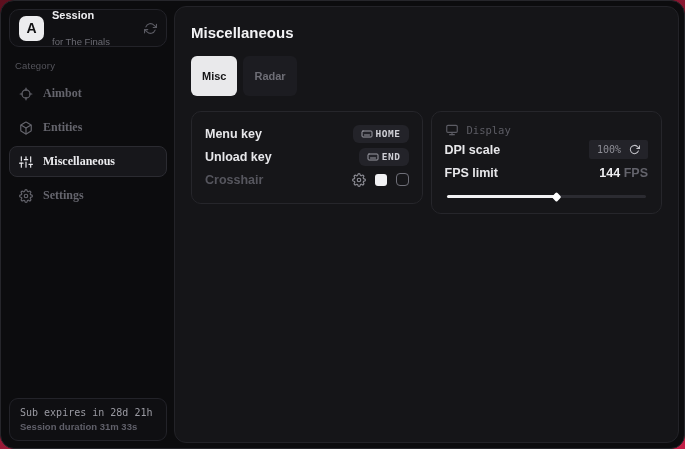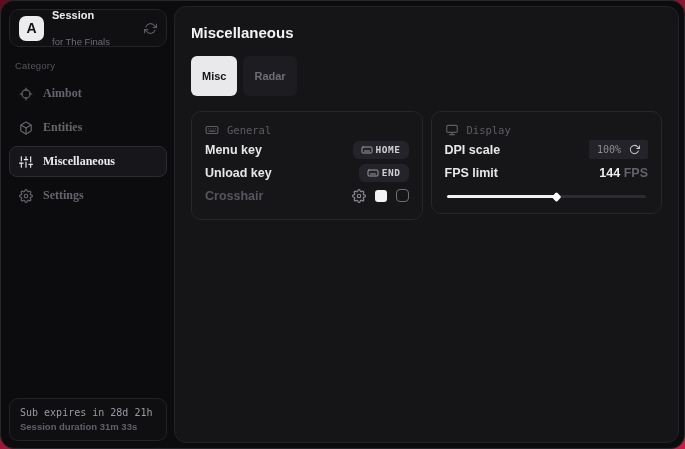--- a/index.html
+++ b/index.html
@@ -196,29 +196,20 @@
       <h1 class="page-title">Miscellaneous</h1>
 
       <div class="tabs">
         <button class="tab active">Misc</button>
         <button class="tab">Radar</button>
       </div>
 
       <div class="cards">
 
         <section class="card">
-          <div class="card-head">
-            <span class="head-icon">
-              <svg width="14" height="14" viewBox="0 0 24 24" fill="none" stroke="currentColor" stroke-width="2" stroke-linecap="round">
-                  <rect x="2" y="6" width="20" height="12" rx="2"></rect>
-                  <path d="M6 10h.01M10 10h.01M14 10h.01M18 10h.01M7 14h10"></path>
-                </svg>
-            </span>
-            <span>General</span>
-          </div>
 
           <div class="crow">
             <span class="row-label">Menu key</span>
             <button class="keybtn">
               <span class="key-icon">
                 <svg width="12" height="12" viewBox="0 0 24 24" fill="none" stroke="currentColor" stroke-width="2" stroke-linecap="round">
                     <rect x="2" y="6" width="20" height="12" rx="2"></rect>
                     <path d="M7 14h10"></path>
                   </svg>
               </span>

